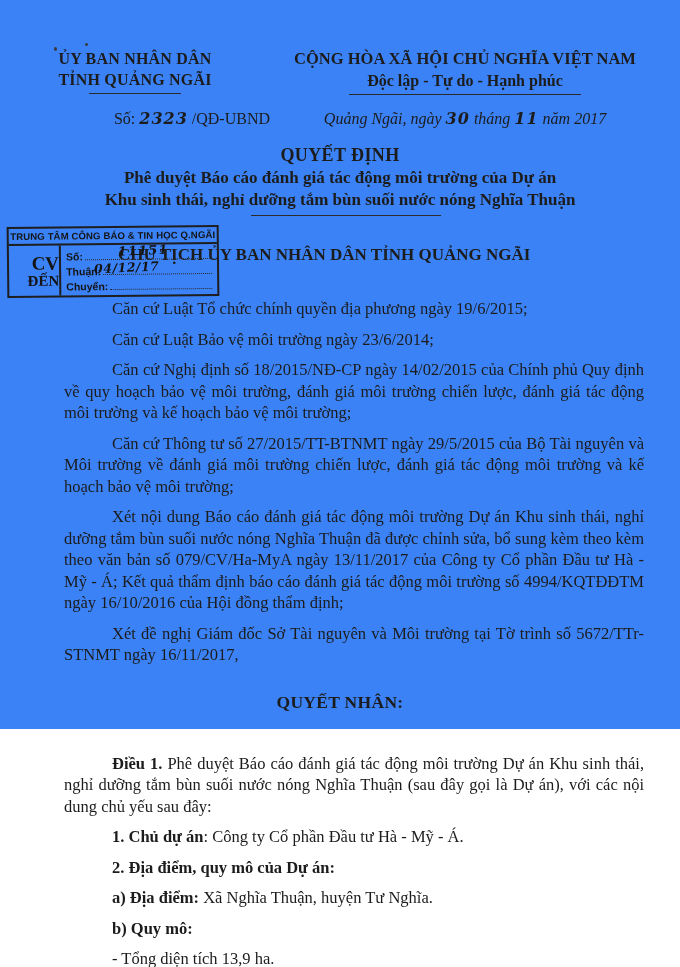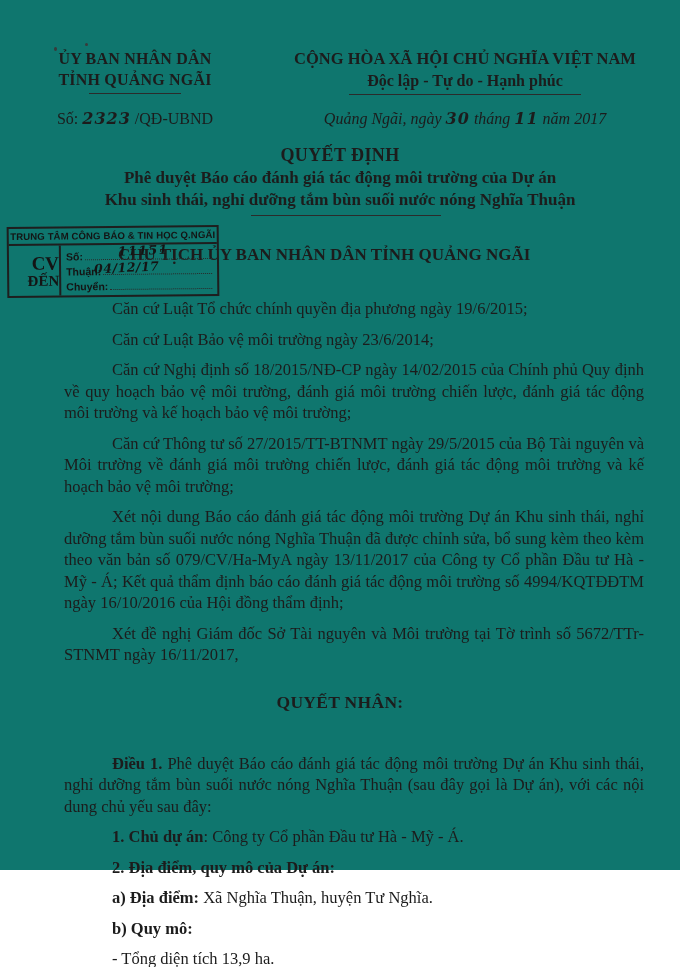--- a/index.html
+++ b/index.html
@@ -5,35 +5,35 @@
   html,body{margin:0;padding:0;}
   body{
     width:680px;height:967px;
     background:#ffffff;
     font-family:"Liberation Serif","DejaVu Serif",serif;
     color:#1c1c1c;
     position:relative;
     overflow:hidden;
     -webkit-font-smoothing:antialiased;
   }
-  .page{position:relative;width:680px;height:870px;background:#0f766e;}
+  .page{position:relative;width:680px;height:729px;background:#3b82f6;}
 
   
   .nat-header{display:flex;padding-top:48px;}
   .nh-left{width:270px;text-align:center;}
   .nh-right{width:390px;text-align:center;}
   .nh-org1{font-weight:bold;font-size:16px;line-height:21px;letter-spacing:.2px;}
   .nh-org2{font-weight:bold;font-size:16px;line-height:21px;letter-spacing:.2px;}
   .nh-rep {font-weight:bold;font-size:16.5px;line-height:22px;}
   .nh-motto{font-weight:bold;font-size:16px;line-height:21px;}
   .u-short{width:92px;height:0;border-bottom:1.6px solid #2b2b2b;margin:3px auto 0;}
   .u-motto{width:232px;height:0;border-bottom:1.6px solid #2b2b2b;margin:3px auto 0;}
 
   .so-date{display:flex;margin-top:14px;align-items:baseline;}
-  .so-cell{width:270px;text-align:center;font-size:16px;}
+  .so-cell{width:270px;text-align:right;font-size:16px;}
   .date-cell{width:390px;text-align:center;font-size:16px;font-style:italic;}
   .hand{font-family:"DejaVu Serif",serif;font-style:italic;font-weight:bold;letter-spacing:1px;}
   .hand-num{font-size:16px;}
 
   
   .title-block{margin-top:16px;text-align:center;}
   .t1{font-weight:bold;font-size:18px;line-height:23px;letter-spacing:.4px;}
   .t2,.t3{font-weight:bold;font-size:17px;line-height:22px;}
   .u-title{width:190px;height:0;border-bottom:1.8px solid #2b2b2b;margin:4px auto 0;position:relative;left:6px;}
 

